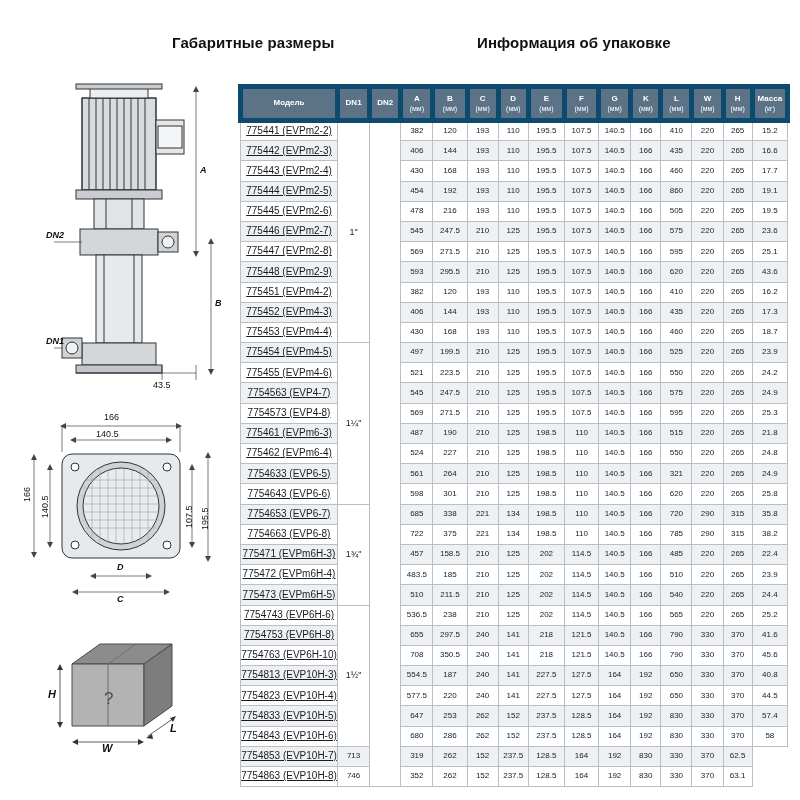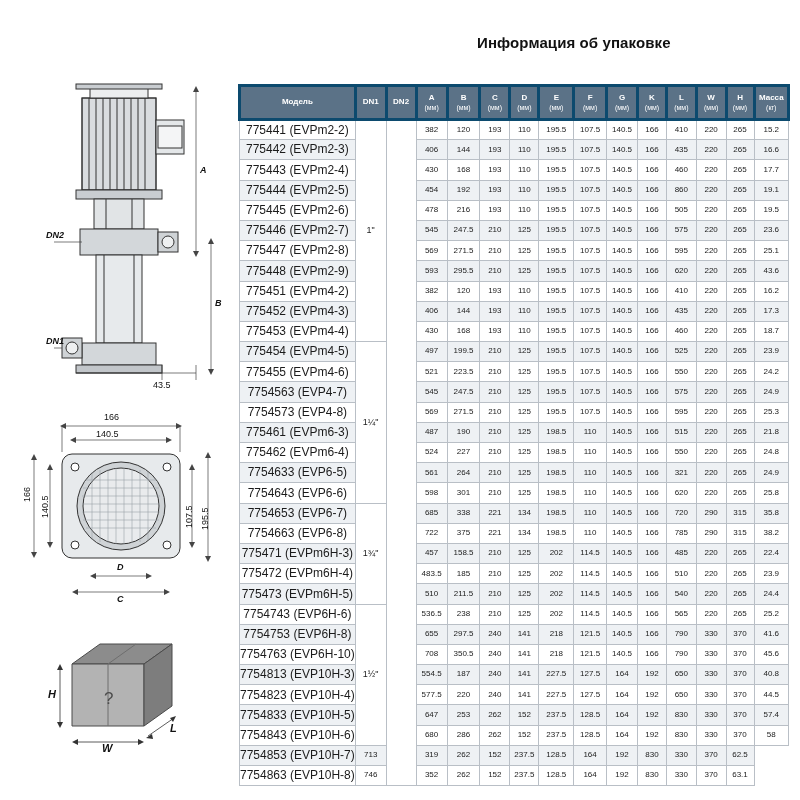--- a/index.html
+++ b/index.html
@@ -65,35 +65,36 @@
     padding: 0;
     height: 20.2px;
     line-height: 1.05;
     white-space: nowrap;
   }
   table.spec thead th {
     background: #5b7287;
     color: #ffffff;
     font-weight: bold;
     font-size: 8px;
-    border: 3px solid #0c4a6e;
+    border: 5px solid #0c4a6e;
     height: 34px;
   }
   table.spec thead th .u {
     display: block;
     font-weight: normal;
     font-size: 7px;
     margin-top: 1px;
   }
   tbody tr:nth-child(odd)  td { background: #ffffff; }
   tbody tr:nth-child(even) td { background: #eef1f4; }
   td.model {
     text-align: left;
     padding-left: 8px;
-    font-size: 12px;
+    font-size: 10px;
+    text-decoration: underline;
   }
   td.dn {
     background: #ffffff !important;
     font-size: 9px;
   }
   td.dn2blank { background: #ffffff !important; }
 
   
   col.c-model { width: 93px; }
   col.c-dn1   { width: 32px; }
@@ -111,20 +112,21 @@
   col.c-h     { width: 29px; }
   col.c-m     { width: 35px; }
 
   svg { display: block; }
 </style>
 </head>
 <body>
 
 <div class="page">
 
+  <div class="title" id="title-left">Габаритные размеры</div>
   <div class="title" id="title-right">Информация об упаковке</div>
 
   <div class="drawings">
 
     <div class="dwg" id="dwg-elevation">
       <svg width="180" height="310" viewBox="0 0 180 310">
         <g fill="none" stroke="#333" stroke-width="1">
 
           <rect x="36" y="18" width="74" height="92" fill="#d9dcdf"></rect>
           <rect x="36" y="18" width="74" height="92"></rect>

